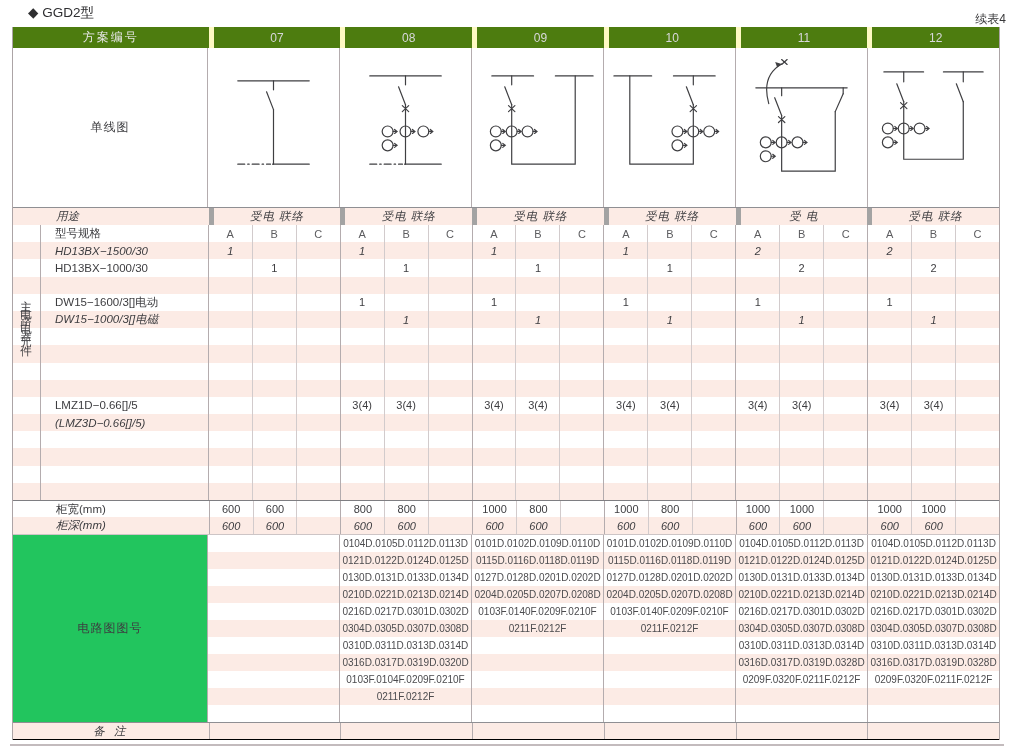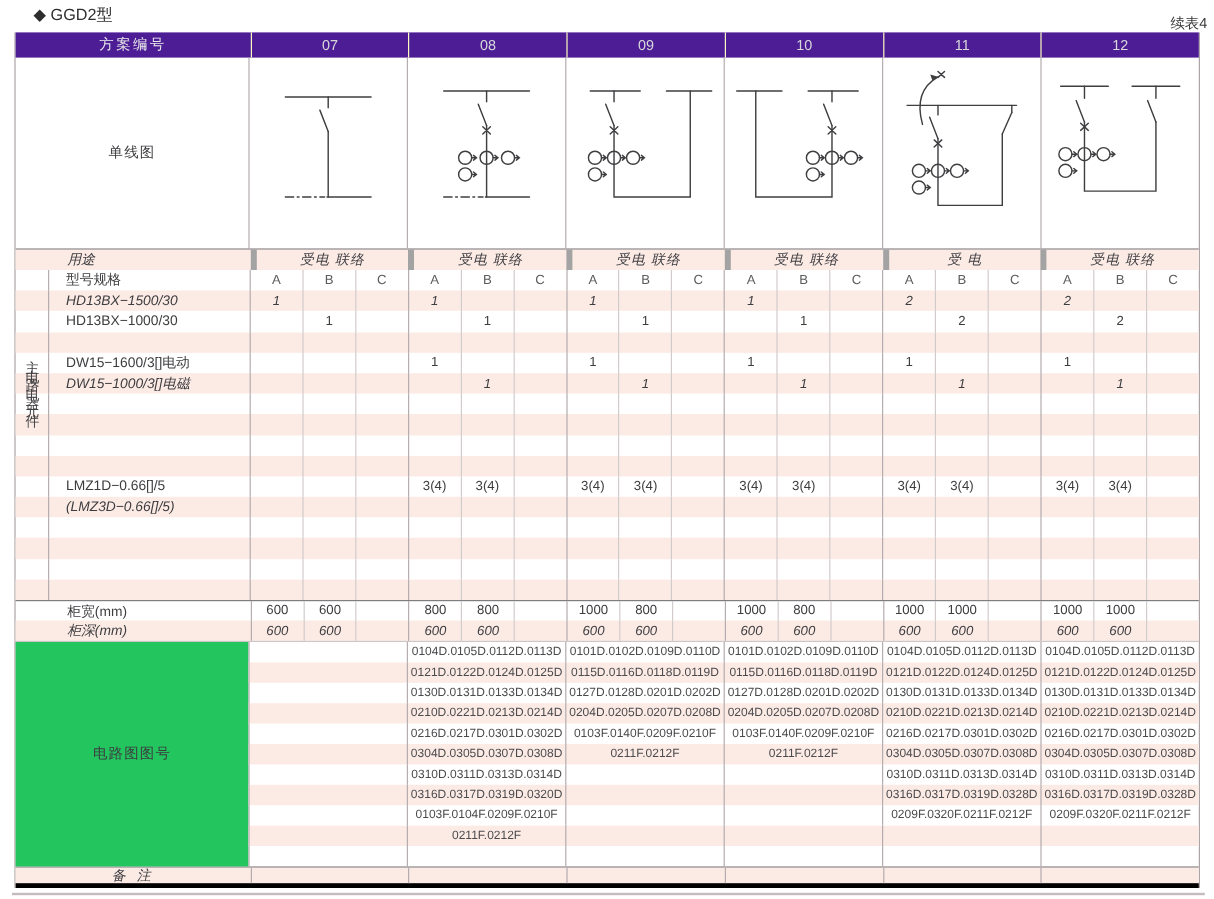--- a/index.html
+++ b/index.html
@@ -7,23 +7,23 @@
     font-family:"Liberation Sans","DejaVu Sans",sans-serif; color:#3d3d40; }
   .page { position:absolute; inset:0; }
   .doc-title { position:absolute; left:28px; top:4px; font-size:13.5px; color:#2e2e30; }
   .cont-note { position:absolute; right:6px; top:11px; font-size:12px; color:#39393b; }
 
   .tbl { position:absolute; left:12px; top:27px; width:988px;
     border-left:1px solid #aca4a6; border-right:1px solid #aca4a6; }
   .row { display:flex; }
 
   
-  .row-header { height:21px; background:#4c1d95; color:#e9e8ea; font-size:12px; }
+  .row-header { height:21px; background:#4d7c0f; color:#e9e8ea; font-size:12px; }
   .hdr-label { width:196px; display:flex; align-items:center; justify-content:center; letter-spacing:2px; }
-  .hdr-cell { width:132px; border-left:1px solid #fef9c3; display:flex; align-items:center; justify-content:center; color:#d8d8db; }
+  .hdr-cell { width:132px; border-left:5px solid #fef9c3; display:flex; align-items:center; justify-content:center; color:#d8d8db; }
 
   
   .row-diagrams { height:159px; }
   .diag-label { width:196px; display:flex; align-items:center; justify-content:center; font-size:12px; letter-spacing:1px; }
   .diag-cell { width:132px; border-left:1px solid #b4acae; }
   .diag-cell svg { display:block; width:131px; height:158px; }
   .sld { stroke:#3f3f42; stroke-width:1.2; fill:none; stroke-linecap:round; }
   .sld-fill { fill:#3f3f42; stroke:none; }
 
   
@@ -45,21 +45,21 @@
 
   
   .fig-block { display:flex; border-top:1px solid #cdc5c6; }
   .fig-label { width:196px; display:flex; align-items:center; justify-content:center; font-size:12px; letter-spacing:1px; background:#22c55e; }
   .fig-grid { width:792px; }
   .fig-row { display:flex; height:17px; }
   .fig-row:nth-child(even) { background:#fcebe5; }
   .fig-cell { width:132px; border-left:1px solid #b4acae; display:flex; align-items:center; justify-content:center; font-size:10px; color:#4b4b4e; white-space:nowrap; }
 
   
-  .row-remarks { height:18px; border-top:1px solid #8f8f93; border-bottom:4px solid #000000; font-size:11.5px;justify-content:center; }
+  .row-remarks { height:18px; border-top:1px solid #8f8f93; border-bottom:1px solid #000000; font-size:11.5px;justify-content:center; }
   .remarks-label { width:196px; display:flex; align-items:center; justify-content:center; letter-spacing:3px; }
   .remarks-cell { width:132px; border-left:1px solid #b4acae; }
 
   .group-label { position:absolute; left:12px; top:291px; width:28px; height:150px;
     writing-mode:vertical-lr; text-orientation:upright; font-size:11.5px; letter-spacing:7.5px;
     line-height:28px; text-align:left; color:#3d3d40; }
 
   .bottom-rule { position:absolute; left:10px; top:744px; width:994px; height:2px; background:#c3bbbd; }
 </style>
 </head>

